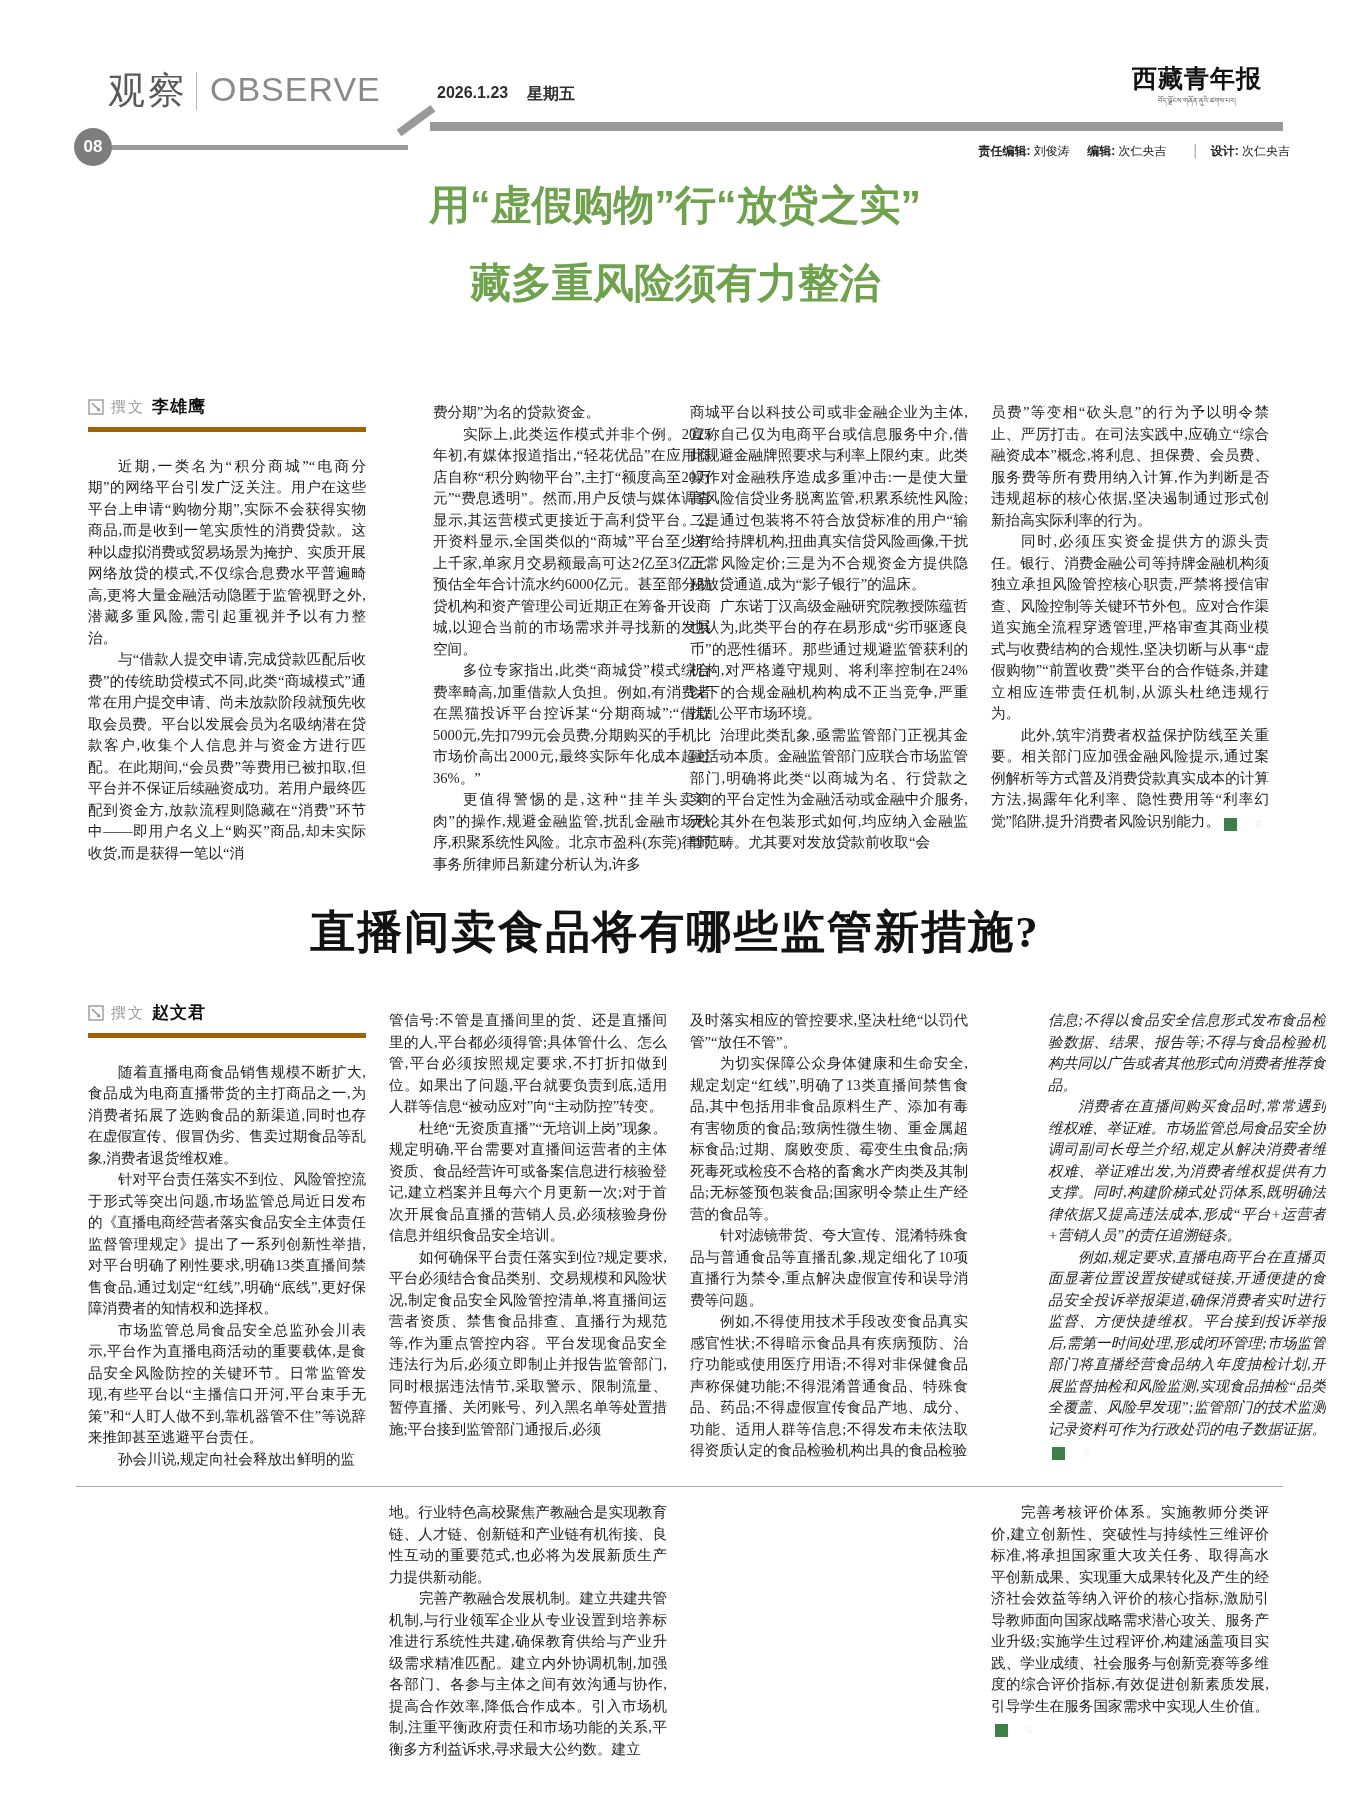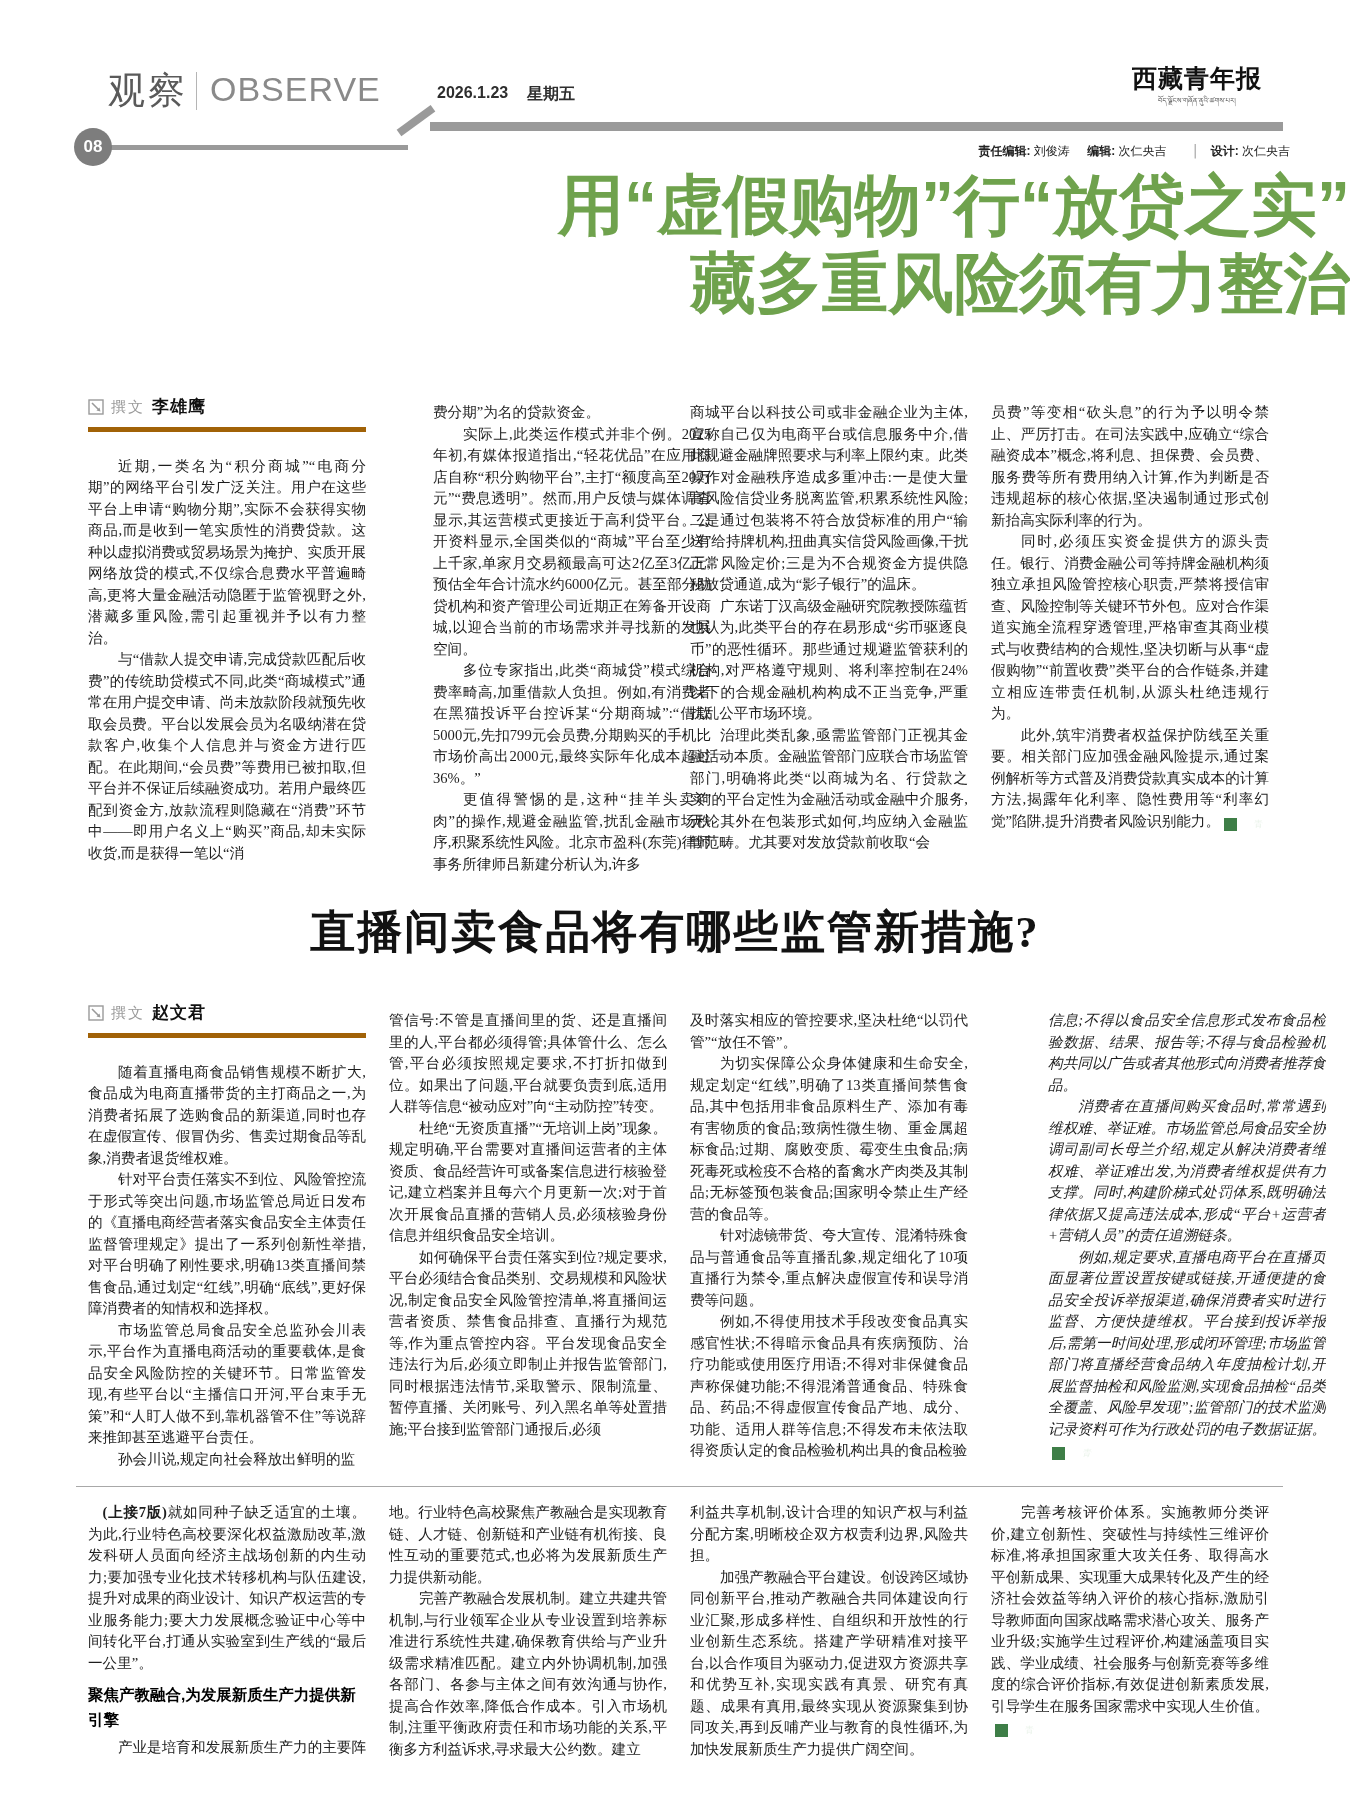--- a/index.html
+++ b/index.html
@@ -24,23 +24,23 @@
   .bar-thin{position:absolute;left:100px;top:145px;width:308px;height:5px;background:#9a9a9a;}
   .page-circle{position:absolute;left:74px;top:128px;width:38px;height:38px;border-radius:50%;background:#7d7d7d;
         color:#fff;font-family:"Liberation Sans","DejaVu Sans",sans-serif;font-weight:bold;font-size:17px;
         display:flex;align-items:center;justify-content:center;}
   .m-credits{position:absolute;right:67px;top:143px;font-size:12px;color:#222;
         font-family:"Liberation Sans","DejaVu Sans",sans-serif;}
   .m-credits b{font-weight:bold;}
   .m-credits .sep{margin:0 8px;color:#888;}
   .m-credits .who{margin-right:14px;}
   
-  .headline1{position:absolute;left:0;top:166px;width:1350px;text-align:right;
+  .headline1{position:absolute;left:0;top:166px;width:1350px;text-align:center;
         font-family:"Liberation Sans","DejaVu Sans",sans-serif;font-weight:900;
-        font-size:66px;line-height:78px;letter-spacing:0px;}
+        font-size:41px;line-height:78px;letter-spacing:0px;}
   .headline2{position:absolute;left:0;top:903px;width:1350px;text-align:center;
         font-weight:900;font-size:45px;line-height:58px;color:#121212;letter-spacing:2px;}
   
   .byline{display:flex;align-items:center;gap:7px;padding-bottom:9px;border-bottom:5px solid #a16207;
         margin-bottom:24px;font-family:"Liberation Sans","DejaVu Sans",sans-serif;}
   .byline .lab{color:#9a9a9a;font-size:15px;letter-spacing:2px;}
   .byline .auth{color:#111;font-size:17px;font-weight:bold;letter-spacing:1px;}
   .byline svg{display:block;}
   
   .col{position:absolute;width:278px;overflow:hidden;font-size:14.6px;line-height:21.5px;color:#1d1d1d;}
@@ -159,30 +159,21 @@
       <p class="seg para">例如,不得使用技术手段改变食品真实感官性状;不得暗示食品具有疾病预防、治疗功能或使用医疗用语;不得对非保健食品声称保健功能;不得混淆普通食品、特殊食品、药品;不得虚假宣传食品产地、成分、功能、适用人群等信息;不得发布未依法取得资质认定的食品检验机构出具的食品检验</p>
     </div>
   <div class="col a2 c4">
       <p class="seg cont">信息;不得以食品安全信息形式发布食品检验数据、结果、报告等;不得与食品检验机构共同以广告或者其他形式向消费者推荐食品。</p>
       <p class="seg para">消费者在直播间购买食品时,常常遇到维权难、举证难。市场监管总局食品安全协调司副司长母兰介绍,规定从解决消费者维权难、举证难出发,为消费者维权提供有力支撑。同时,构建阶梯式处罚体系,既明确法律依据又提高违法成本,形成“平台+运营者+营销人员”的责任追溯链条。</p>
       <p class="seg para">例如,规定要求,直播电商平台在直播页面显著位置设置按键或链接,开通便捷的食品安全投诉举报渠道,确保消费者实时进行监督、方便快捷维权。平台接到投诉举报后,需第一时间处理,形成闭环管理;市场监管部门将直播经营食品纳入年度抽检计划,开展监督抽检和风险监测,实现食品抽检“品类全覆盖、风险早发现”;监管部门的技术监测记录资料可作为行政处罚的电子数据证据。<span class="endmark" style="background: rgb(62, 126, 71);">青</span></p>
     </div>
 
   <div class="rule-sep"></div>
 
-  <div class="col bt c1">
-      <p class="seg leadpara"><span class="leadtag">(上接7版)</span>就如同种子缺乏适宜的土壤。为此,行业特色高校要深化权益激励改革,激发科研人员面向经济主战场创新的内生动力;要加强专业化技术转移机构与队伍建设,提升对成果的商业设计、知识产权运营的专业服务能力;要大力发展概念验证中心等中间转化平台,打通从实验室到生产线的“最后一公里”。</p>
-      <p class="seg subhead">聚焦产教融合,为发展新质生产力提供新引擎</p>
-      <p class="seg para">产业是培育和发展新质生产力的主要阵</p>
-    </div>
   <div class="col bt c2">
       <p class="seg cont">地。行业特色高校聚焦产教融合是实现教育链、人才链、创新链和产业链有机衔接、良性互动的重要范式,也必将为发展新质生产力提供新动能。</p>
       <p class="seg para">完善产教融合发展机制。建立共建共管机制,与行业领军企业从专业设置到培养标准进行系统性共建,确保教育供给与产业升级需求精准匹配。建立内外协调机制,加强各部门、各参与主体之间有效沟通与协作,提高合作效率,降低合作成本。引入市场机制,注重平衡政府责任和市场功能的关系,平衡多方利益诉求,寻求最大公约数。建立</p>
-    </div>
-  <div class="col bt c3">
-      <p class="seg cont">利益共享机制,设计合理的知识产权与利益分配方案,明晰校企双方权责利边界,风险共担。</p>
-      <p class="seg para">加强产教融合平台建设。创设跨区域协同创新平台,推动产教融合共同体建设向行业汇聚,形成多样性、自组织和开放性的行业创新生态系统。搭建产学研精准对接平台,以合作项目为驱动力,促进双方资源共享和优势互补,实现实践有真景、研究有真题、成果有真用,最终实现从资源聚集到协同攻关,再到反哺产业与教育的良性循环,为加快发展新质生产力提供广阔空间。</p>
     </div>
   <div class="col bt c4">
       <p class="seg para">完善考核评价体系。实施教师分类评价,建立创新性、突破性与持续性三维评价标准,将承担国家重大攻关任务、取得高水平创新成果、实现重大成果转化及产生的经济社会效益等纳入评价的核心指标,激励引导教师面向国家战略需求潜心攻关、服务产业升级;实施学生过程评价,构建涵盖项目实践、学业成绩、社会服务与创新竞赛等多维度的综合评价指标,有效促进创新素质发展,引导学生在服务国家需求中实现人生价值。<span class="endmark" style="background: rgb(62, 126, 71);">青</span></p>
     </div>
 
 </div>
 
 </body></html>

